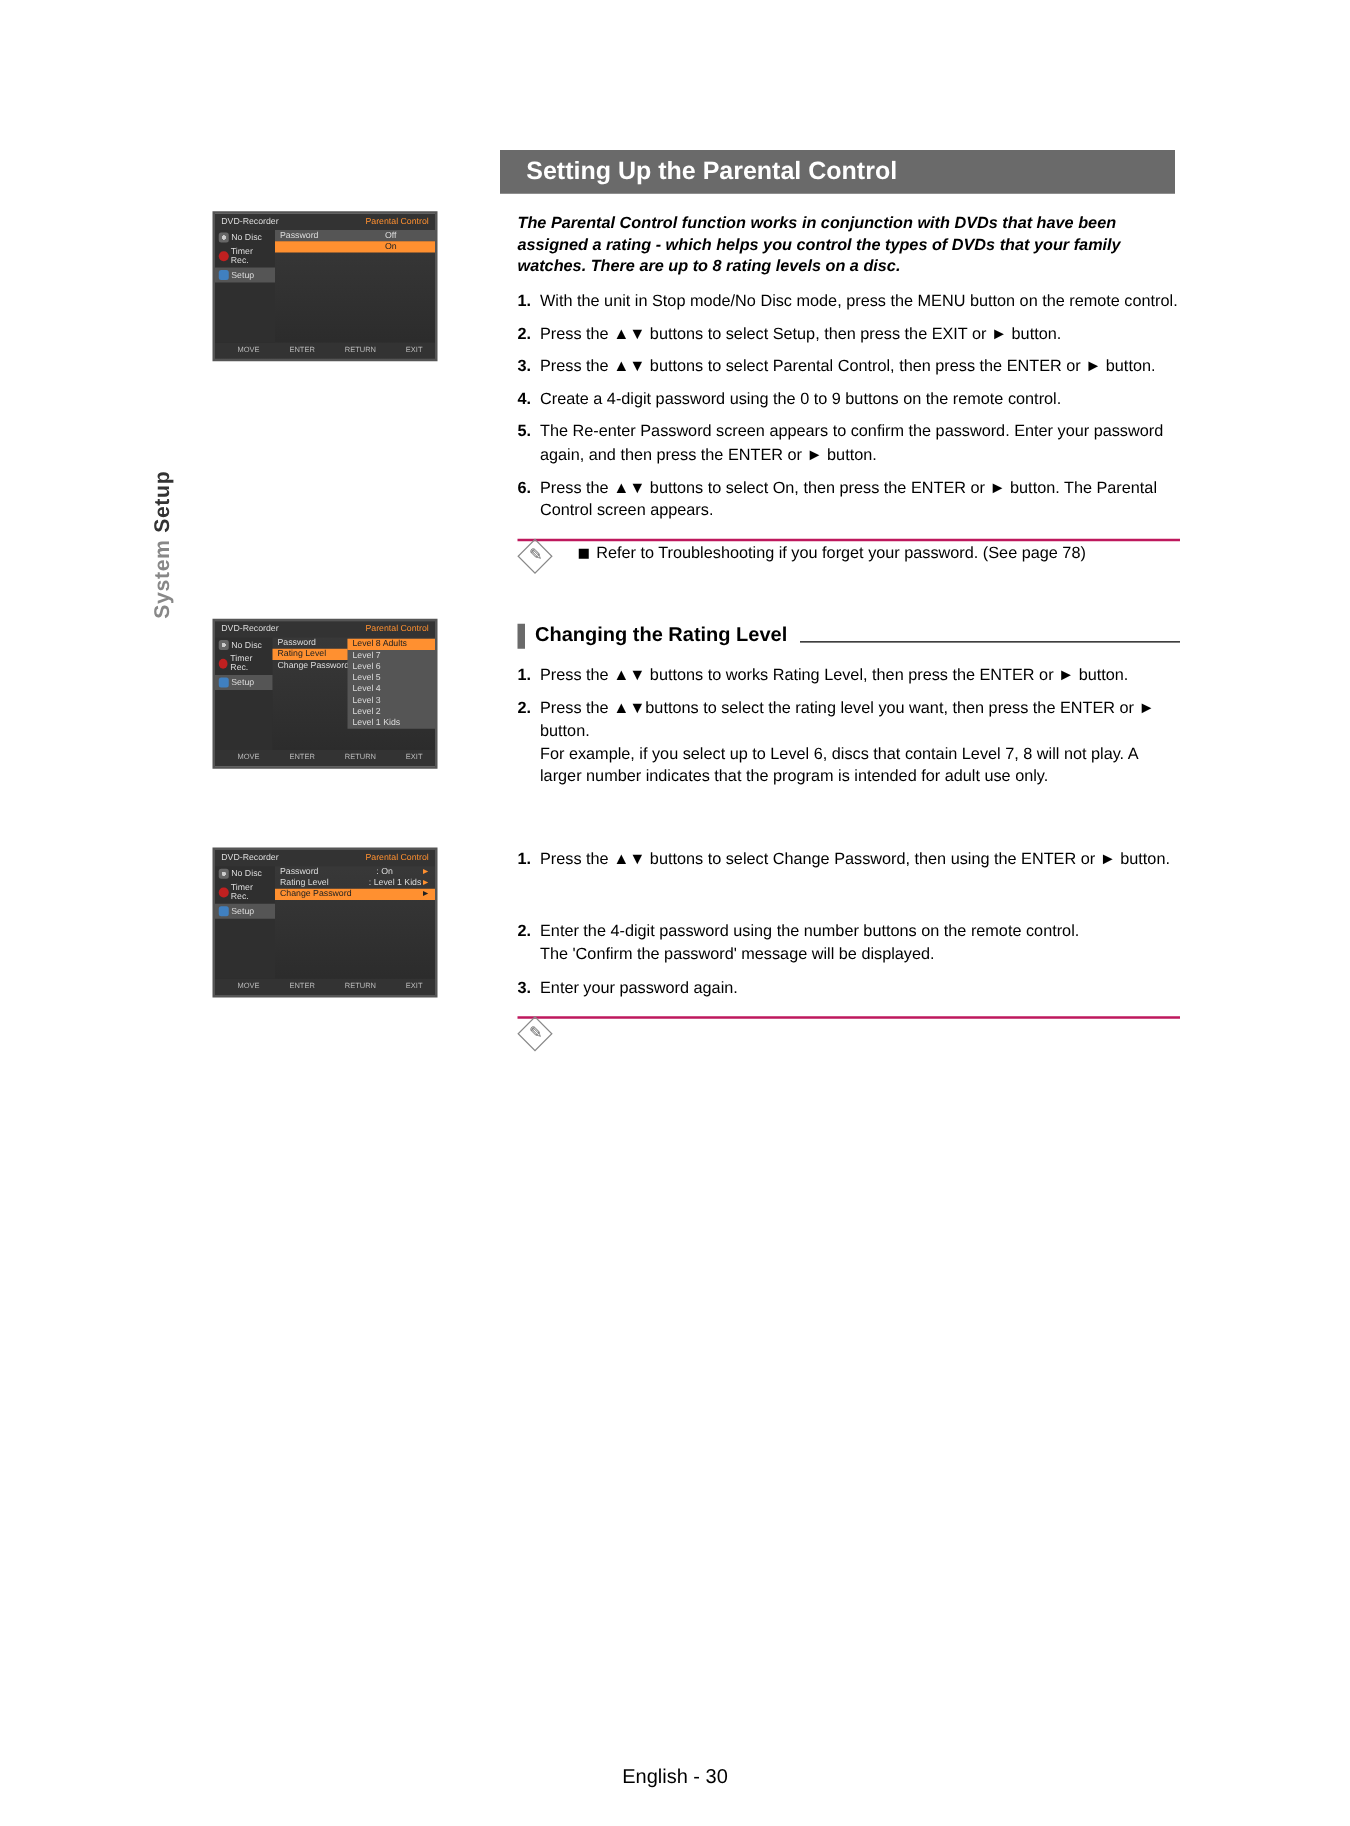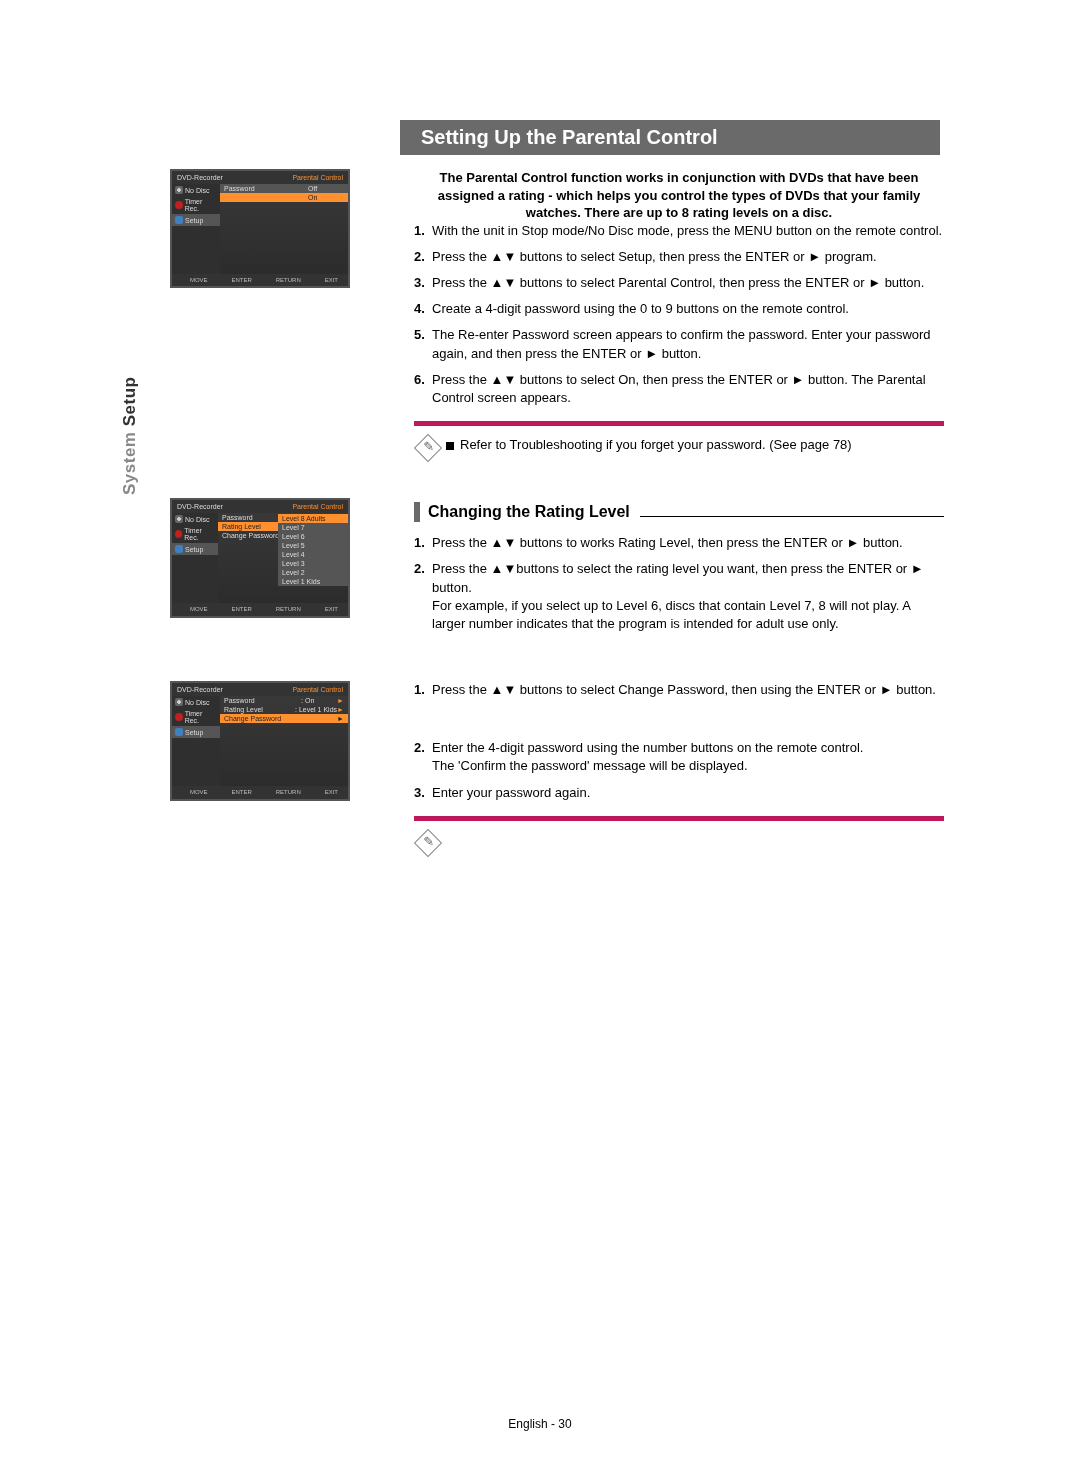--- a/index.html
+++ b/index.html
@@ -4,29 +4,29 @@
 <style>
   * { margin: 0; padding: 0; box-sizing: border-box; }
   body { font-family: Arial, Helvetica, sans-serif; font-size: 13px; color: #000; background: #fff; width: 1080px; height: 1461px; position: relative; }
   .page { position: absolute; left: 130px; top: 120px; width: 820px; }
   .sidebar-label { position: absolute; left: 120px; top: 495px; transform: rotate(-90deg); transform-origin: left top; font-weight: bold; color: #888; font-size: 17px; letter-spacing: 0.5px; }
   .sidebar-label .dark { color: #333; }
   .title-bar { background: #6a6a6a; color: #fff; font-size: 20px; font-weight: bold; padding: 6px 21px; width: 540px; margin-left: 270px; margin-bottom: 14px; }
   .content-row { display: flex; gap: 24px; margin-bottom: 40px; }
   .screenshot-col { width: 220px; flex-shrink: 0; margin-left: 40px; }
   .text-col { width: 530px; }
-  .intro { font-weight: bold; margin-bottom: 0; line-height: 1.35; text-align: center; }
+  .intro { font-style: italic; font-weight: bold; margin-bottom: 10px; line-height: 1.35; }
   ol { list-style: none; counter-reset: item; }
   ol li { counter-increment: item; margin-bottom: 8px; line-height: 1.4; padding-left: 18px; position: relative; }
   ol li::before { content: counter(item) "."; position: absolute; left: 0; font-weight: bold; }
   .subhead-row { display: flex; align-items: center; margin-bottom: 12px; margin-top: 4px; }
   .subhead-bar { width: 6px; height: 20px; background: #6a6a6a; margin-right: 8px; }
   .subhead { font-weight: bold; font-size: 16px; }
   .subhead-line { flex: 1; border-bottom: 1px solid #000; margin-left: 10px; height: 10px; }
-  .note-row { display: flex; gap: 8px; margin-top: 14px; border-top: 5px solid #be185d; padding-top: 10px; }
+  .note-row { display: flex; gap: 25px; margin-top: 14px; border-top: 2px solid #be185d; }
   .note-icon { width: 20px; height: 20px; border: 1px solid #888; transform: rotate(45deg); position: relative; flex-shrink: 0; margin-left: 4px; margin-top: 2px; }
   .note-icon::after { content: "✎"; position: absolute; transform: rotate(-45deg); left: 3px; top: 0; font-size: 13px; color: #666; }
   .note-text { line-height: 1.4; }
   .note-text .bullet { display: inline-block; width: 8px; height: 8px; background: #000; vertical-align: middle; margin-right: 6px; }
   
   .osd { width: 180px; background: linear-gradient(#3a3a3a,#2a2a2a); border: 2px solid #555; font-size: 7px; color: #ddd; }
   .osd-header { display: flex; justify-content: space-between; padding: 3px 5px; background: #333; }
   .osd-header .right { color: #ff9030; }
   .osd-body { display: flex; min-height: 90px; }
   .osd-nav { width: 48px; background: #2f2f2f; }
@@ -41,21 +41,21 @@
   .osd-row.head { background: #555; }
   .osd-row .lbl { flex: 1; }
   .osd-row .val { min-width: 40px; text-align: left; padding-left: 4px; }
   .osd-row.sel { background: #ff9030; color: #222; }
   .osd-row .arrow { color: #ff9030; }
   .osd-row.sel .arrow { color: #222; }
   .osd-dropdown { background: #555; }
   .osd-dropdown .osd-row { padding: 1px 4px; }
   .osd-footer { display: flex; justify-content: space-around; padding: 3px 2px; background: #333; font-size: 6px; color: #bbb; }
   .osd-footer span::before { content: ""; display: inline-block; width: 6px; height: 6px; margin-right: 2px; vertical-align: middle; }
-  .footer-text { position: absolute; bottom: 30px; left: 0; width: 100%; text-align: center; font-size: 12px; }
+  .footer-text { position: absolute; bottom: 30px; left: 0; width: 100%; text-align: center; font-size: 16px; }
 </style>
 </head>
 <body>
 
 <div class="sidebar-label">
   <span>System </span><span class="dark">Setup</span>
 </div>
 
 <div class="page">
 
@@ -99,21 +99,21 @@
           <span>ENTER</span>
           <span>RETURN</span>
           <span>EXIT</span>
         </div>
       </div>
     </div>
     <div class="text-col">
       <p class="intro">The Parental Control function works in conjunction with DVDs that have been assigned a rating - which helps you control the types of DVDs that your family watches. There are up to 8 rating levels on a disc.</p>
       <ol>
         <li>With the unit in Stop mode/No Disc mode, press the MENU button on the remote control.</li>
-        <li>Press the ▲▼ buttons to select Setup, then press the ENTER or ► program.</li>
+        <li>Press the ▲▼ buttons to select Setup, then press the EXIT or ► button.</li>
         <li>Press the ▲▼ buttons to select Parental Control, then press the ENTER or ► button.</li>
         <li>Create a 4-digit password using the 0 to 9 buttons on the remote control.</li>
         <li>The Re-enter Password screen appears to confirm the password. Enter your password again, and then press the ENTER or ► button.</li>
         <li>Press the ▲▼ buttons to select On, then press the ENTER or ► button. The Parental Control screen appears.</li>
       </ol>
       <div class="note-row">
         <div class="note-icon"></div>
         <div class="note-text"><span class="bullet"></span><span>Refer to Troubleshooting if you forget your password. (See page 78)</span></div>
       </div>
     </div>

